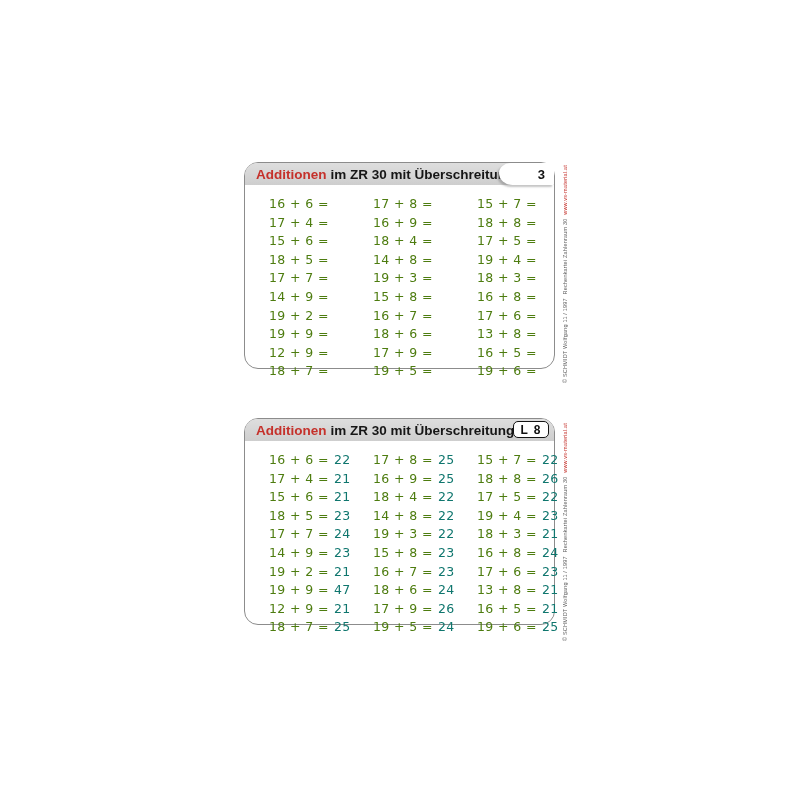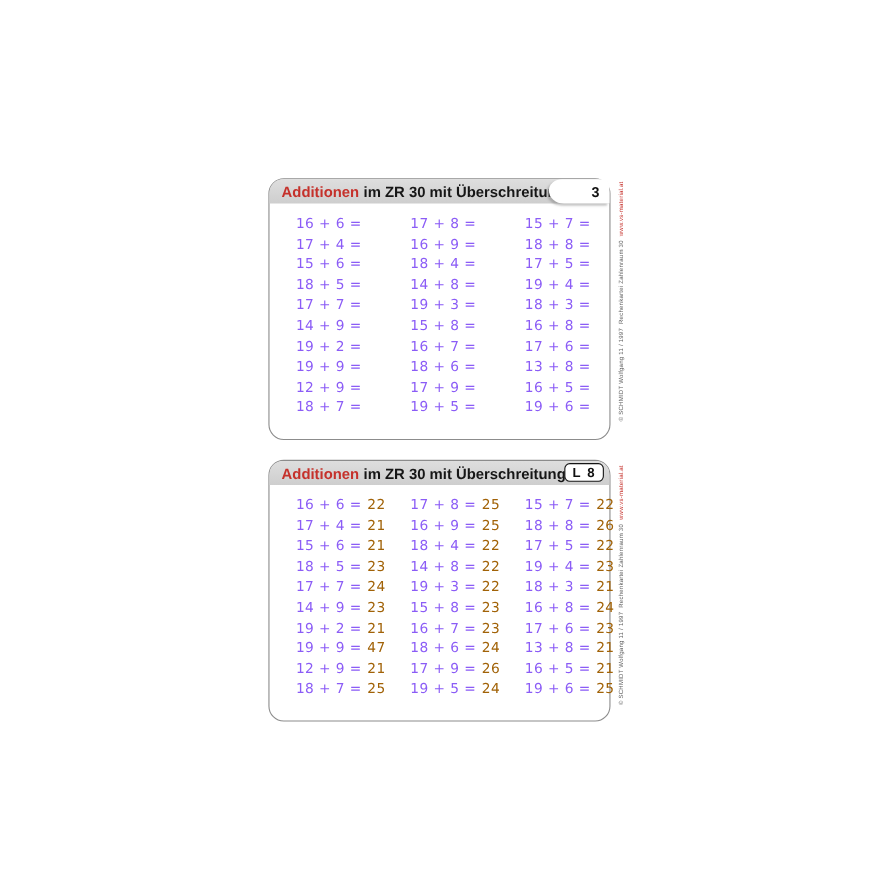--- a/index.html
+++ b/index.html
@@ -3,21 +3,21 @@
 <meta charset="utf-8">
 <style>
   html, body { margin: 0; padding: 0; }
   body {
     width: 800px; height: 800px; position: relative;
     background: #ffffff; overflow: hidden;
     font-family: "Liberation Sans", sans-serif;
   }
 
   .card {
-    position: absolute; left: 244px; width: 311px; height: 238px;
+    position: absolute; left: 244px; width: 311px; height: 207px;
     background: #ffffff; border: 1.4px solid #8c8c8c; border-radius: 14px;
     box-sizing: border-box;
   }
   #card-0 { top: 162px; }
   #card-1 { top: 418px; }
 
   .card-header {
     position: absolute; top: 0; left: 0; right: 0; height: 22px;
     background: linear-gradient(#dedede, #cecece);
     border-radius: 12px 12px 0 0;
@@ -45,25 +45,25 @@
   .badge-box span { font-weight: bold; font-size: 12px; color: #101010; letter-spacing: 1.5px; }
 
   .card-body {
     position: absolute; top: 31px; left: 24px; right: 8px; bottom: 4px;
     display: flex;
   }
   .col  { width: 104px; flex: none; display: flex; flex-direction: column; }
   .cell { height: 18.6px; line-height: 18.6px; white-space: nowrap; }
   .expr {
     font-family: "DejaVu Sans", sans-serif; font-size: 12.5px;
-    color: #8b5cf6; letter-spacing: 0.4px;
+    color: #4d7c0f; letter-spacing: 0.4px;
   }
   .ans {
     font-family: "DejaVu Sans", sans-serif; font-size: 12.5px;
-    color: #a16207; margin-left: 5px; letter-spacing: 0.4px;
+    color: #0f766e; margin-left: 5px; letter-spacing: 0.4px;
   }
 
   .credit {
     position: absolute; left: 560px; width: 218px; height: 10px;
     transform-origin: 0 0;
     transform: rotate(-90deg) translateX(-218px);
     display: flex; justify-content: space-between; align-items: center;
   }
   #credit-0 { top: 165px; }
   #credit-1 { top: 423px; }

